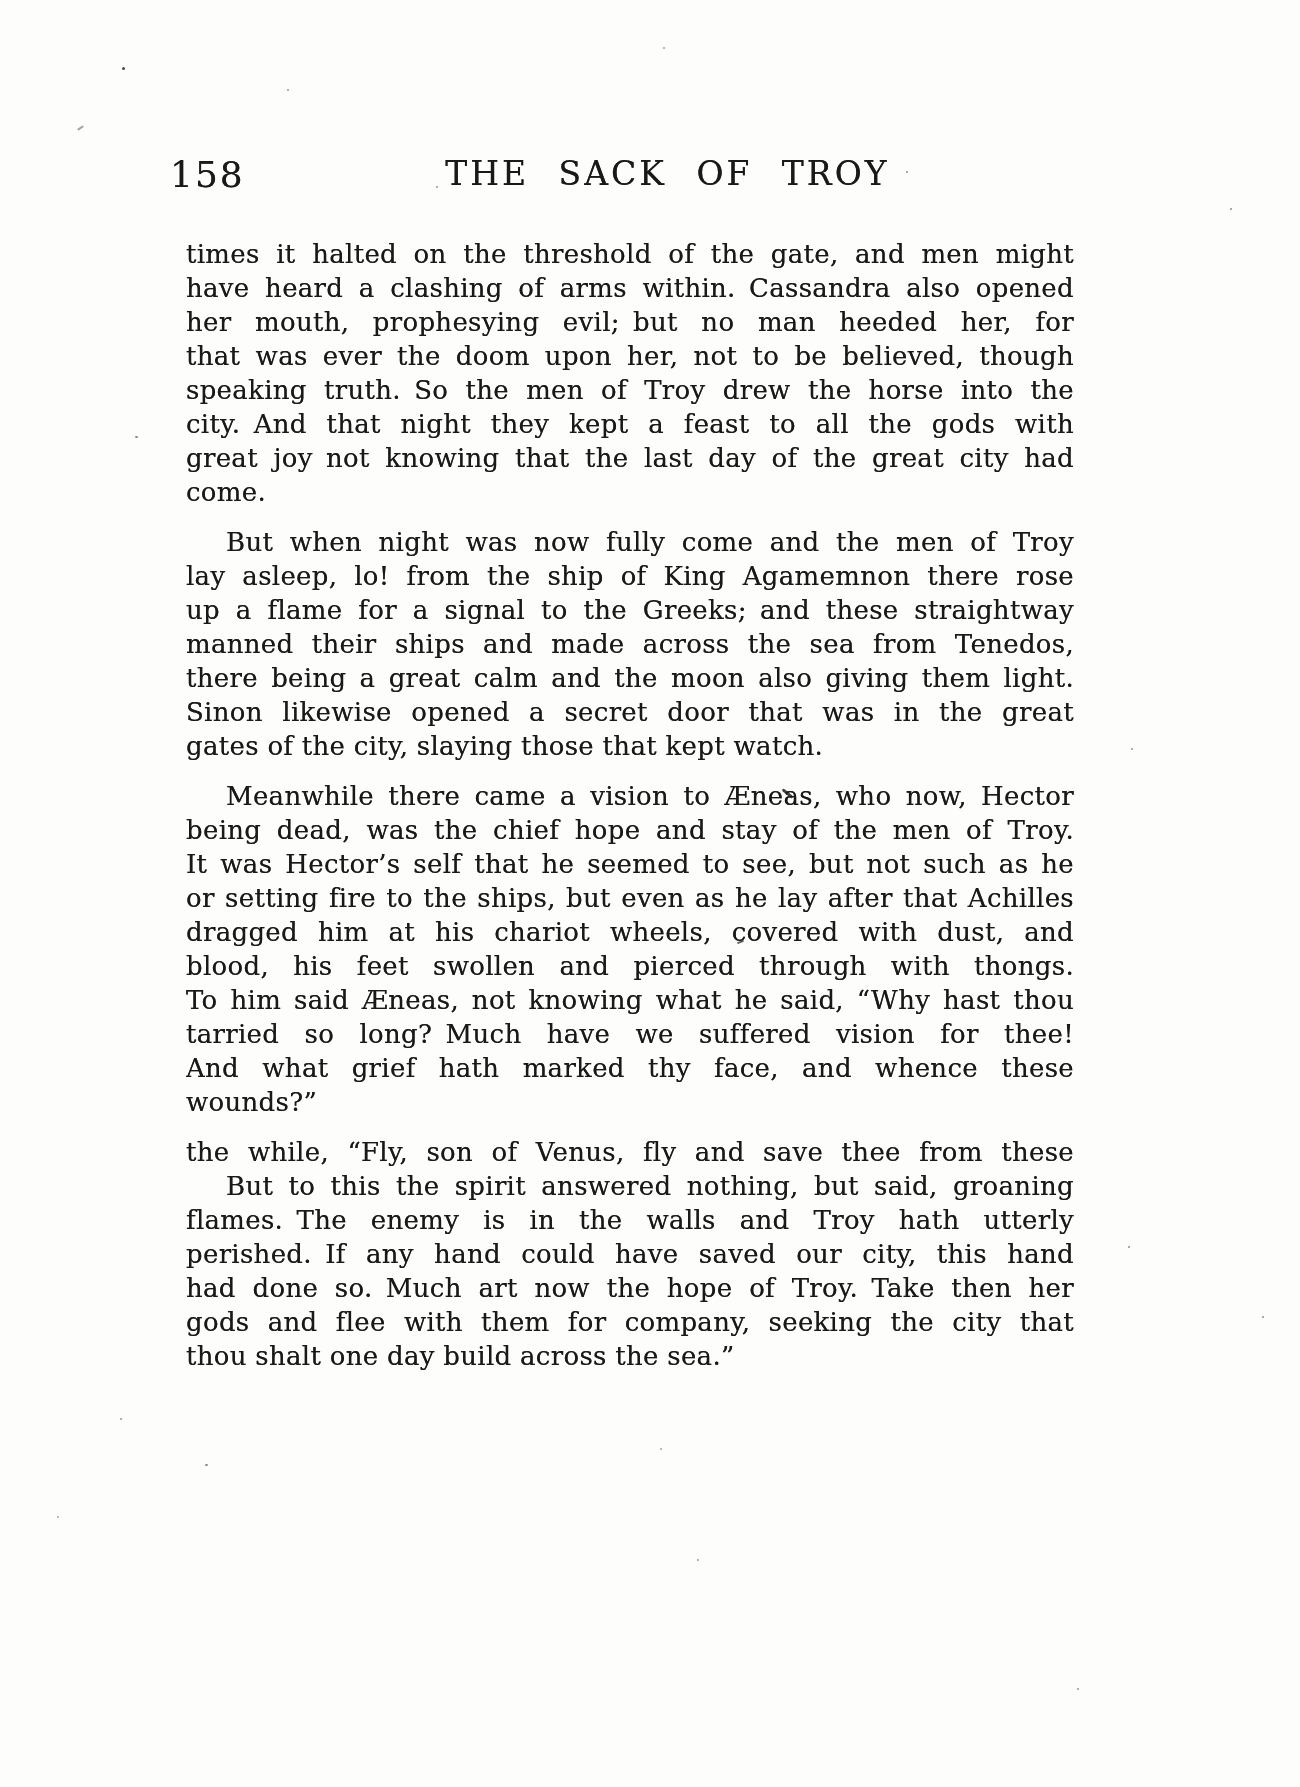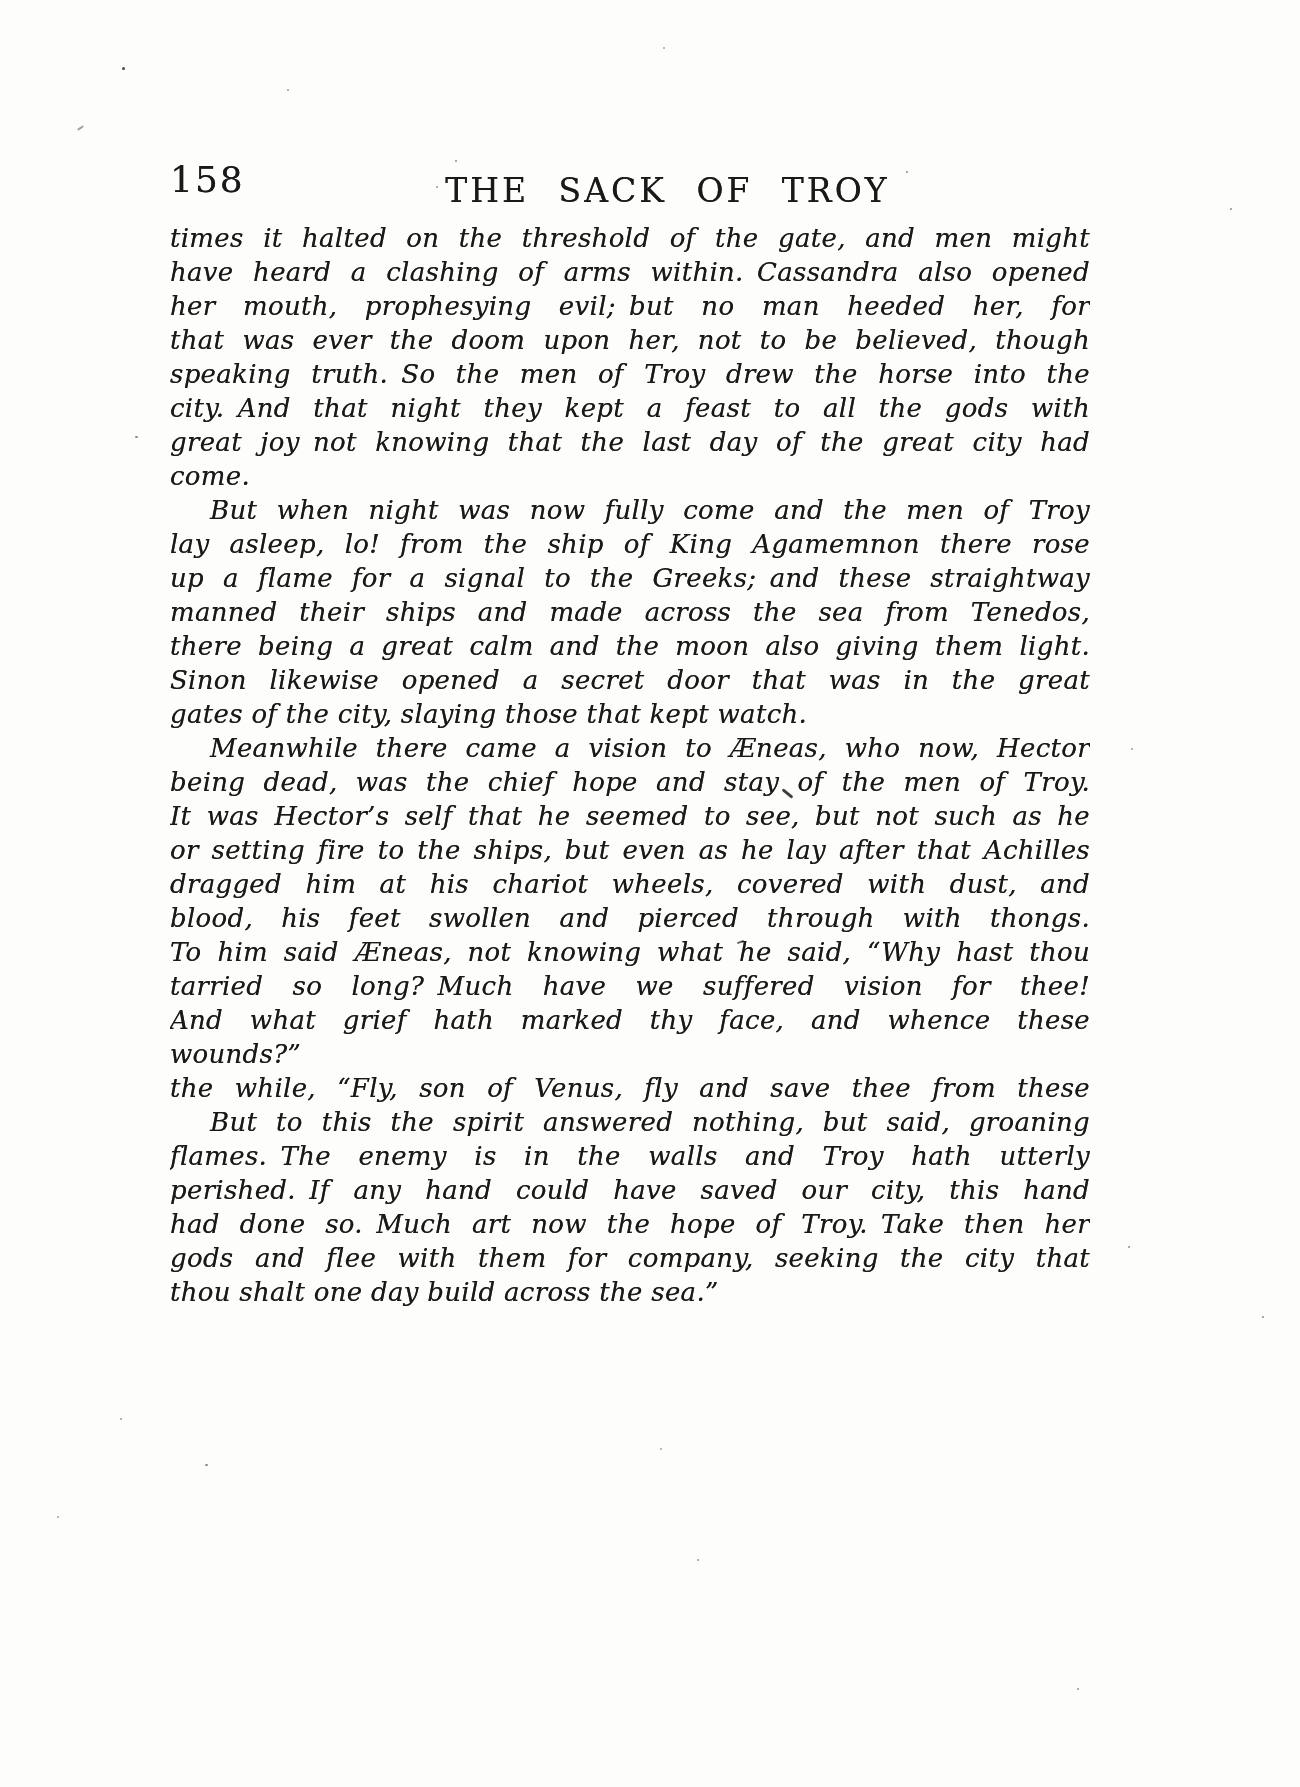--- a/index.html
+++ b/index.html
@@ -3,37 +3,37 @@
 <meta charset="utf-8">
 <style>
   html,body{margin:0;padding:0;}
   body{
     width:1300px;height:1787px;position:relative;overflow:hidden;
     background:#fdfdfb;
     font-family:"DejaVu Serif", "Liberation Serif", serif;
     color:#191919;
   }
   .page-header{
-    position:absolute;left:170px;top:162px;width:920px;
-    display:flex;align-items:flex-start;
+    position:absolute;left:170px;top:154px;width:920px;
+    display:flex;align-items:flex-end;
     text-shadow:0 0 0.6px rgba(25,25,25,0.75);
   }
   .page-number{
     font-size:36px;line-height:1;letter-spacing:2px;flex:none;
   }
   .running-title{
-    flex:1;text-align:center;margin:12px;
+    flex:1;text-align:center;margin:3px;
     font-size:33px;font-weight:normal;line-height:1;
     letter-spacing:3px;word-spacing:16px;
   }
   .page-body{
     position:absolute;left:170px;top:221px;width:920px;
     text-shadow:0 0 0.6px rgba(25,25,25,0.75);
   }
-  .paragraph{margin:0;padding:0;font-style:italic;}
+  .paragraph{margin:16px;padding:0;}
   .line{
     height:34px;line-height:34px;font-size:26px;
     letter-spacing:0.3px;
     text-align:justify;text-align-last:justify;
     overflow:hidden;white-space:nowrap;
   }
   .line.last{text-align-last:left;}
   .line.indent{padding-left:40px;}
   .speck{position:absolute;background:#1d1d1d;border-radius:50%;display:block;}
 </style>

